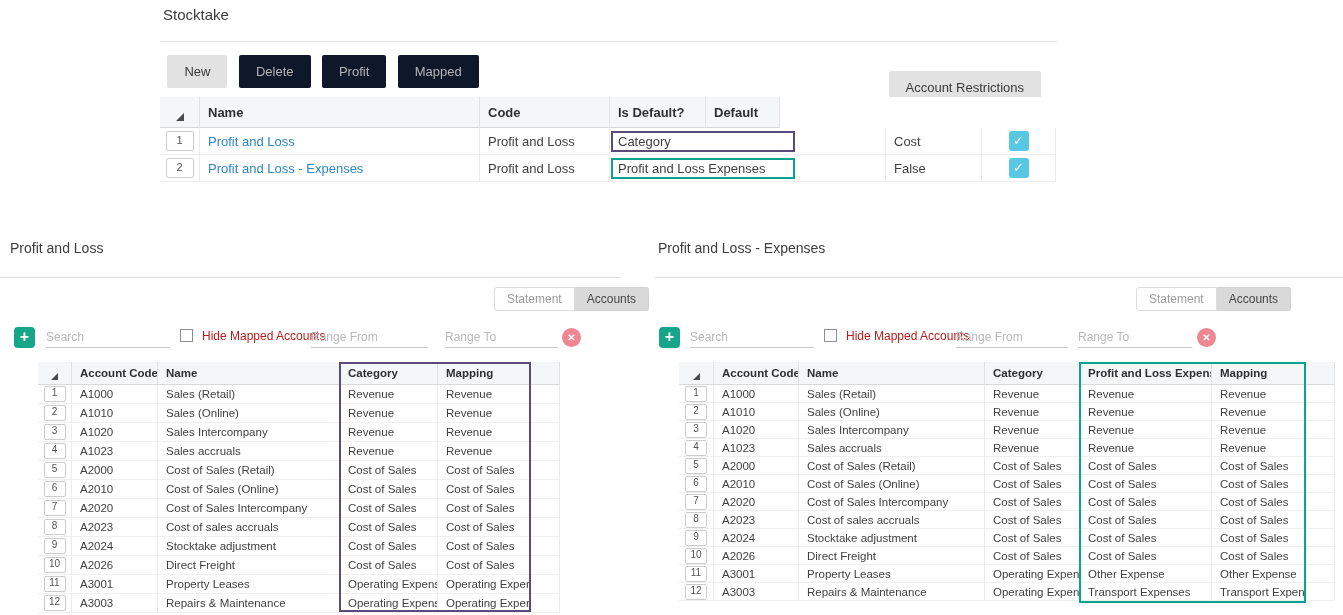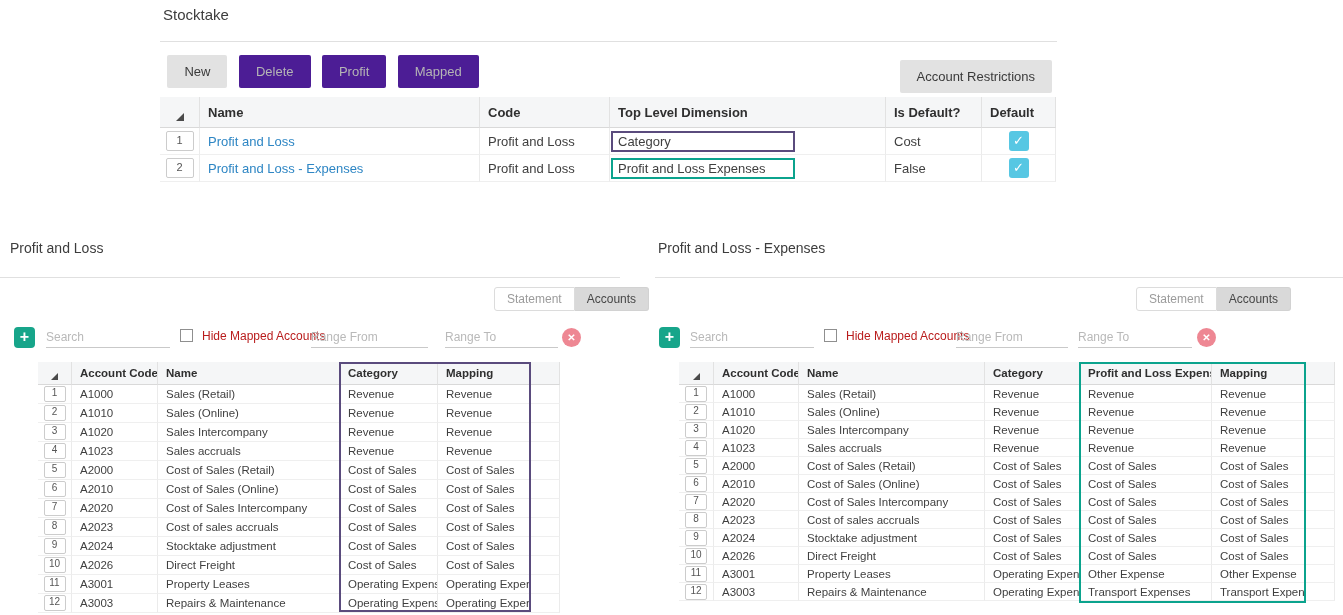--- a/index.html
+++ b/index.html
@@ -9,22 +9,22 @@
   }
   .abs{position:absolute;}
   .rule{position:absolute;height:1px;background:#e0e0e0;}
   .title{position:absolute;font-size:15px;color:#3d3d3d;}
   .ptitle{position:absolute;font-size:14px;color:#3d3d3d;}
 
   
   .btn{display:inline-block;height:33px;line-height:33px;padding:0 17px;margin-right:7px;
        background:#e2e2e2;border:none;border-radius:2px;font-size:13px;color:#3a3a3a;
        font-family:inherit;text-align:center;}
-  .btn.off{background:#4c1d95;color:#b5b5b5;}
-  .btn.right{position:absolute;right:0;top:0;margin:5px;}
+  .btn.off{background:#0f172a;color:#b5b5b5;}
+  .btn.right{position:absolute;right:0;top:0;margin:16px;}
 
   
   .tabs{position:absolute;display:flex;border-radius:7px;}
   .tab{height:24px;line-height:22px;padding:0 12px;font-size:12px;box-sizing:border-box;}
   .tab.inactive{background:#fff;border:1px solid #dcdcdc;color:#9b9b9b;border-radius:3px 0 0 3px;}
   .tab.active{background:#d9d9d9;border:1px solid #d2d2d2;border-left:none;color:#474747;border-radius:0 3px 3px 0;}
 
   
   .plus{position:absolute;width:21px;height:21px;border-radius:4px;color:#fff;
         font-size:16px;line-height:20px;text-align:center;font-weight:bold;}
@@ -67,21 +67,20 @@
   <button class="btn right">Account Restrictions</button>
 </div>
 
 <div class="grid" id="stm-grid" style="left:160px;top:97px;width:896px;font-size:13px;">
     <div class="grow ghead">
       <div class="gcell center" style="width: 40px; height: 31px; line-height: 31px;">
         <div class="tri" style="margin-top: 10px;"></div>
       </div>
       <div class="gcell" style="width: 280px; height: 31px; line-height: 31px;">Name</div>
       <div class="gcell" style="width: 130px; height: 31px; line-height: 31px;">Code</div>
-      <div class="gcell" style="width: 276px; height: 31px; line-height: 31px;">Top Level Dimension</div>
       <div class="gcell" style="width: 96px; height: 31px; line-height: 31px;">Is Default?</div>
       <div class="gcell" style="width: 74px; height: 31px; line-height: 31px;">Default</div>
     </div>
     <div class="grow">
       <div class="gcell center" style="width: 40px; height: 27px; line-height: 27px;">
         <div class="numbox" style="width: 26px; height: 18px; line-height: 16px; font-size: 11px;">1</div>
       </div>
       <div class="gcell" style="width: 280px; height: 27px; line-height: 27px;"><span class="link" style="color: rgb(46, 134, 196);">Profit and Loss</span></div>
       <div class="gcell" style="width: 130px; height: 27px; line-height: 27px;">Profit and Loss</div>
       <div class="gcell" style="width: 276px; height: 27px; line-height: 27px; padding-left: 0px;">

